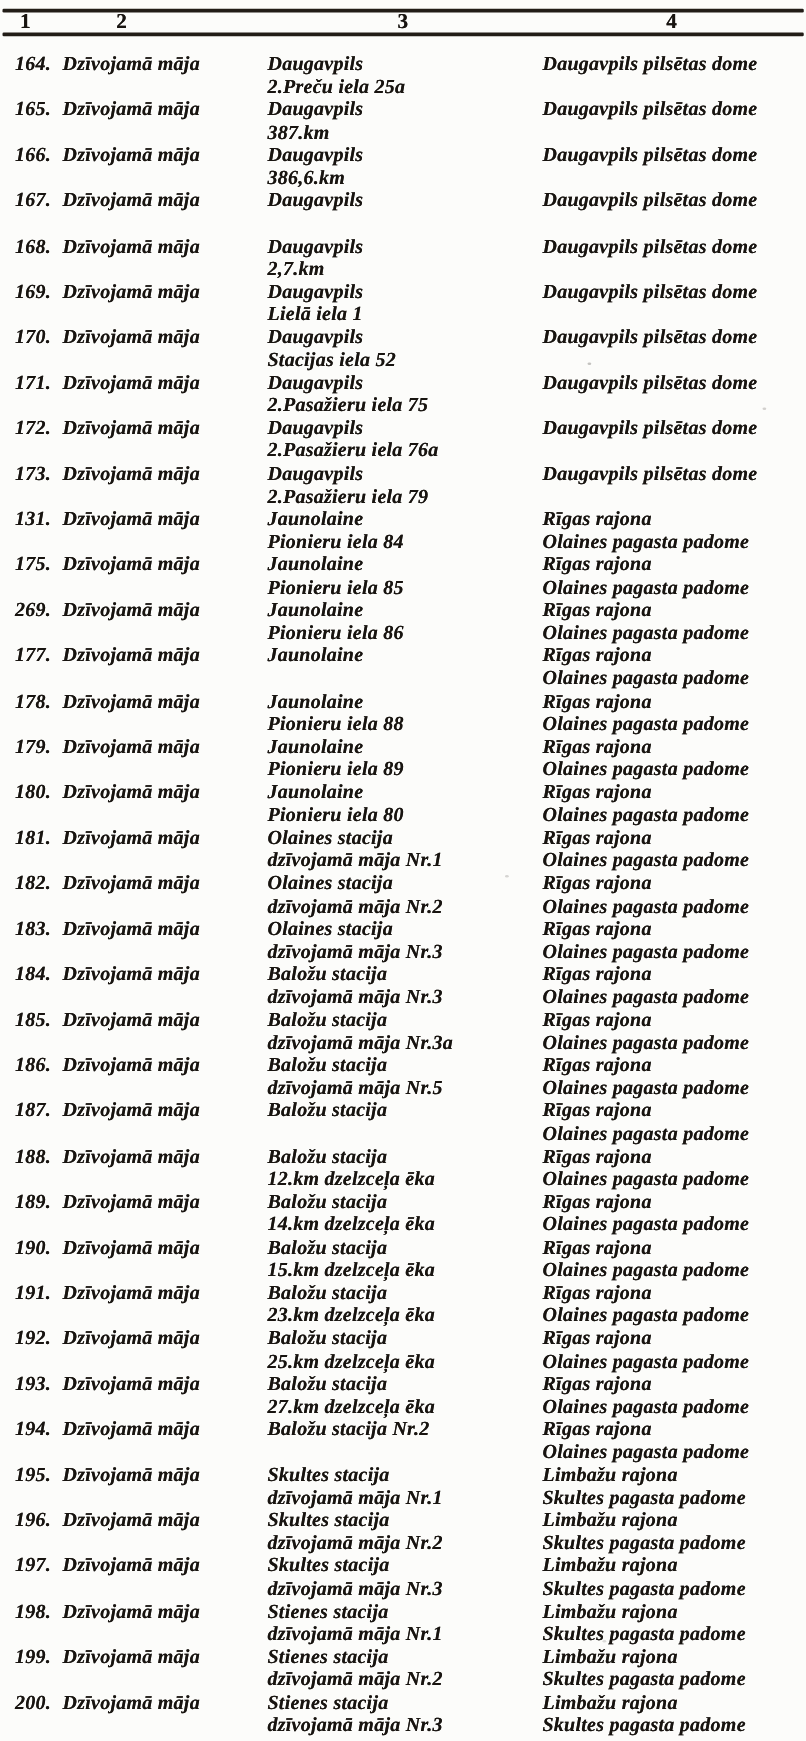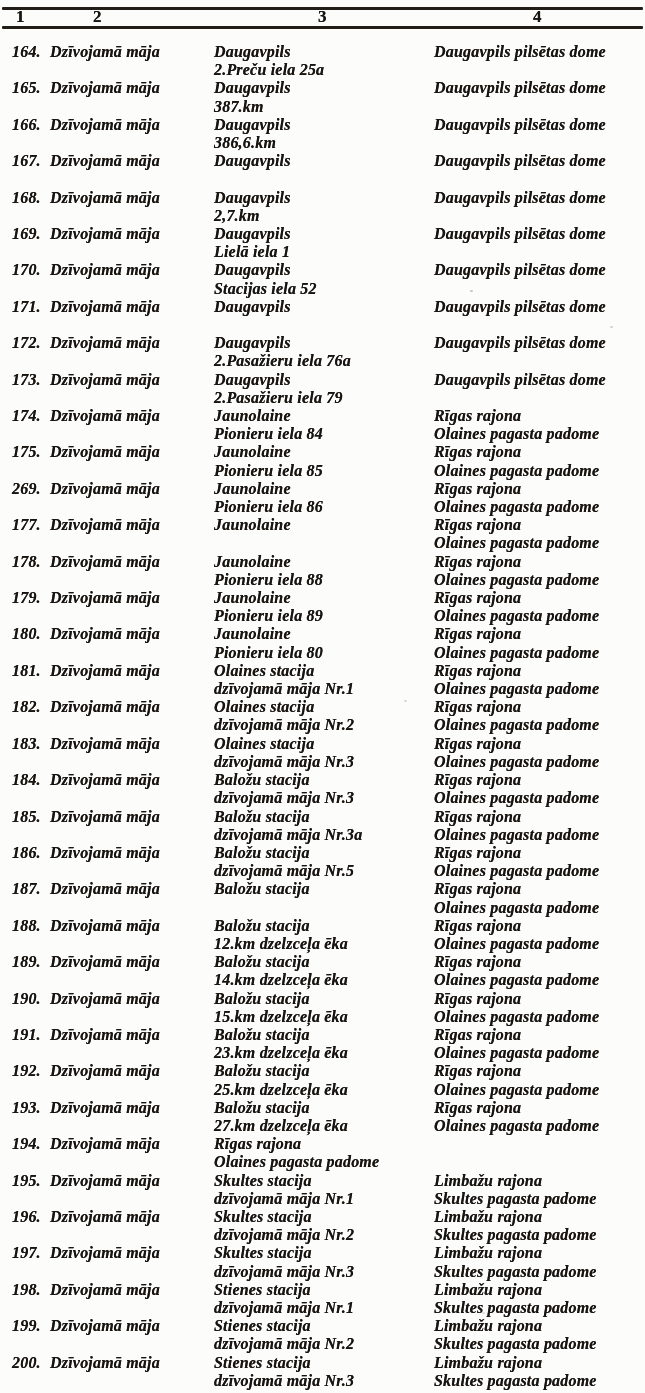--- a/index.html
+++ b/index.html
@@ -161,20 +161,21 @@
       <div class="line">Daugavpils pilsētas dome</div>
       <div class="line"></div>
     </div>
   </div>
 
   <div class="row">
     <div class="cell c-num">171.</div>
     <div class="cell c-type">Dzīvojamā māja</div>
     <div class="cell c-loc">
       <div class="line">Daugavpils</div>
+      <div class="line">2.Pasažieru iela 75</div>
     </div>
     <div class="cell c-own">
       <div class="line">Daugavpils pilsētas dome</div>
       <div class="line"></div>
     </div>
   </div>
 
   <div class="row">
     <div class="cell c-num">172.</div>
     <div class="cell c-type">Dzīvojamā māja</div>
@@ -195,21 +196,21 @@
       <div class="line">Daugavpils</div>
       <div class="line">2.Pasažieru iela 79</div>
     </div>
     <div class="cell c-own">
       <div class="line">Daugavpils pilsētas dome</div>
       <div class="line"></div>
     </div>
   </div>
 
   <div class="row">
-    <div class="cell c-num">174.</div>
+    <div class="cell c-num">131.</div>
     <div class="cell c-type">Dzīvojamā māja</div>
     <div class="cell c-loc">
       <div class="line">Jaunolaine</div>
       <div class="line">Pionieru iela 84</div>
     </div>
     <div class="cell c-own">
       <div class="line">Rīgas rajona</div>
       <div class="line">Olaines pagasta padome</div>
     </div>
   </div>
@@ -455,20 +456,24 @@
     </div>
     <div class="cell c-own">
       <div class="line">Rīgas rajona</div>
       <div class="line">Olaines pagasta padome</div>
     </div>
   </div>
 
   <div class="row">
     <div class="cell c-num">194.</div>
     <div class="cell c-type">Dzīvojamā māja</div>
+    <div class="cell c-loc">
+      <div class="line">Baložu stacija Nr.2</div>
+      <div class="line"></div>
+    </div>
     <div class="cell c-own">
       <div class="line">Rīgas rajona</div>
       <div class="line">Olaines pagasta padome</div>
     </div>
   </div>
 
   <div class="row">
     <div class="cell c-num">195.</div>
     <div class="cell c-type">Dzīvojamā māja</div>
     <div class="cell c-loc">

